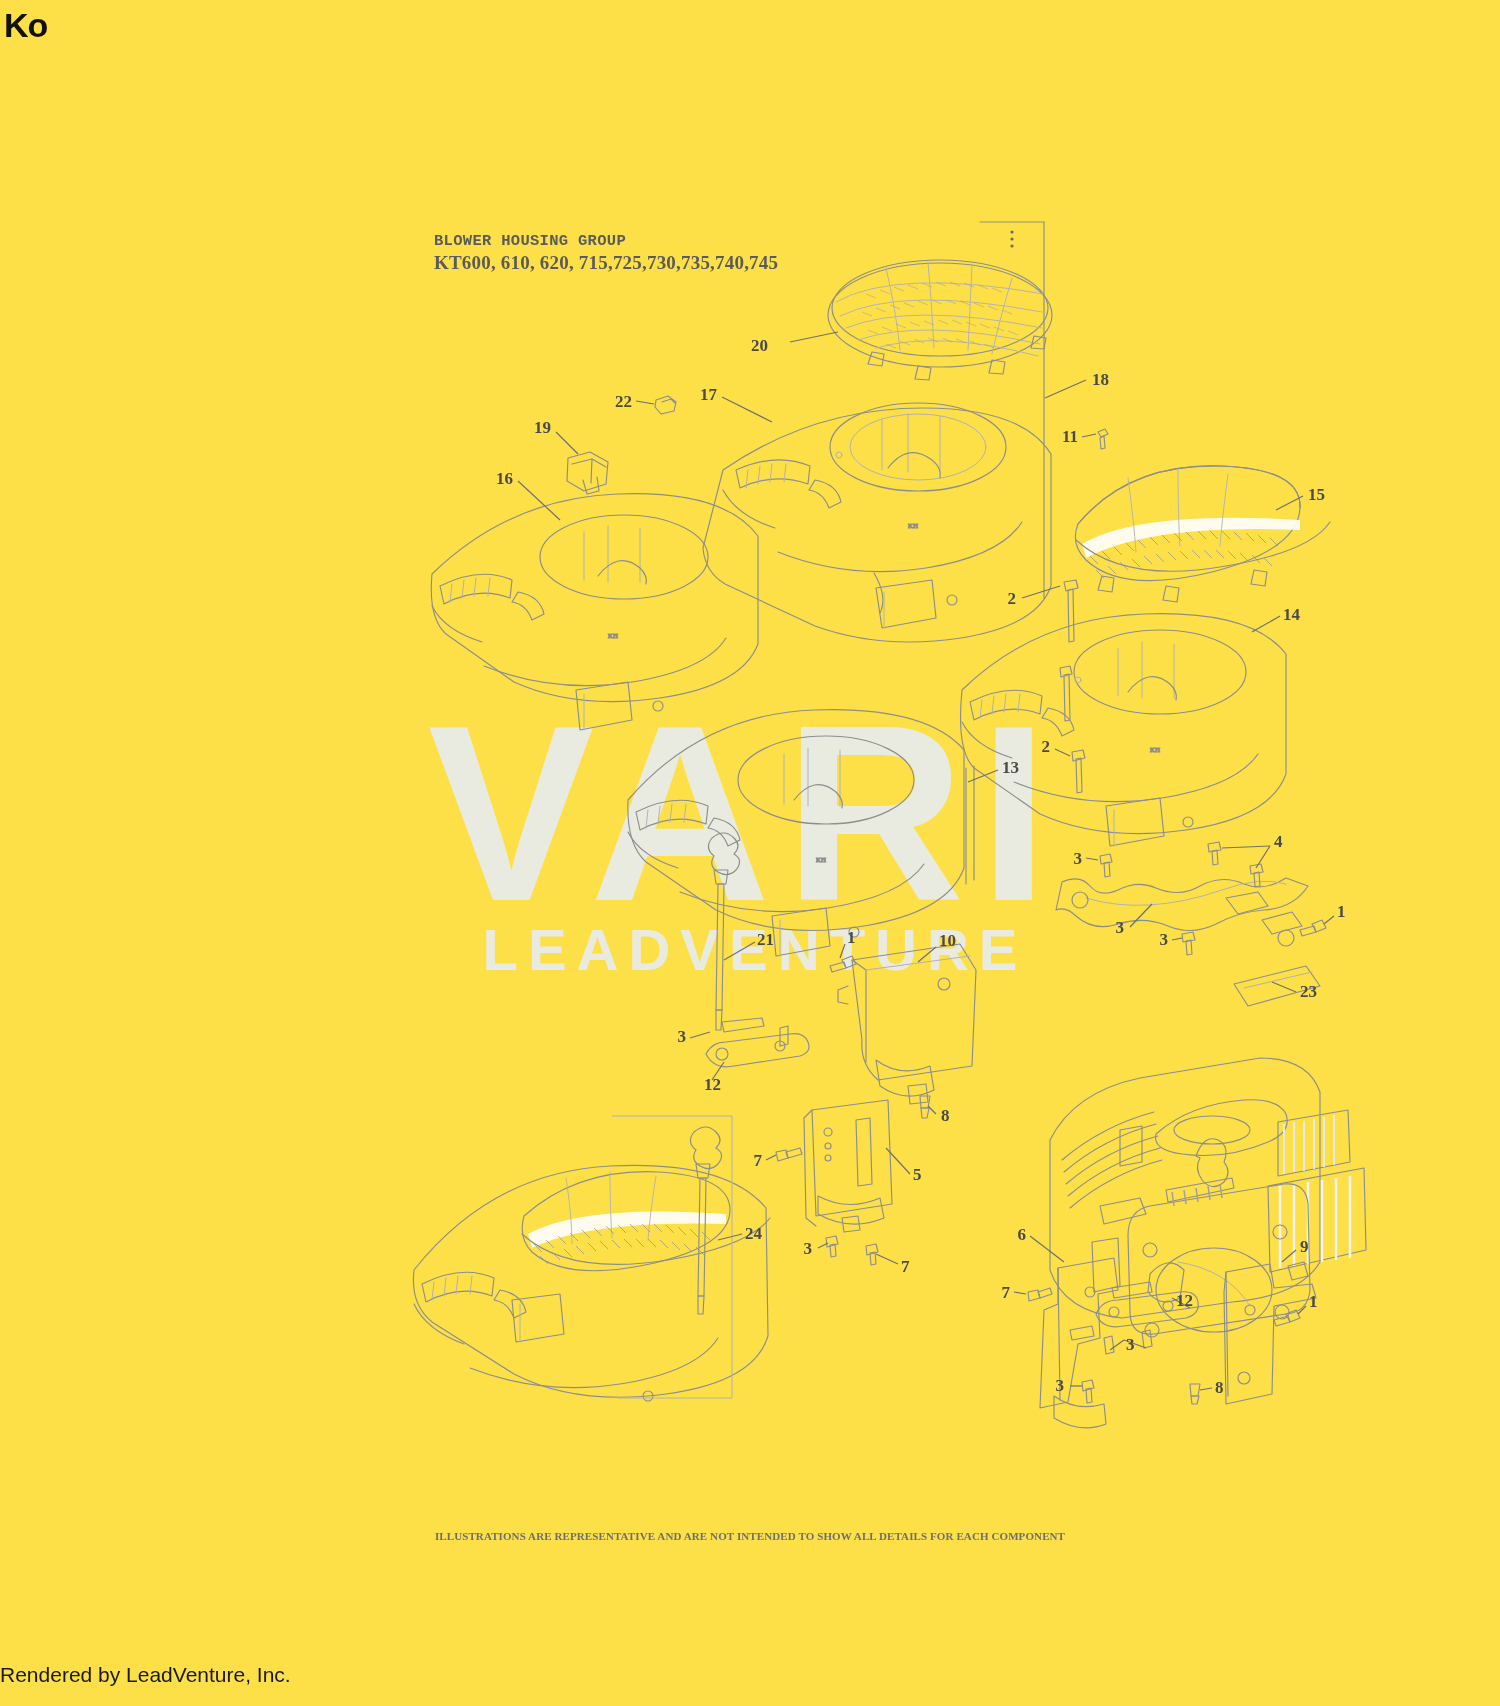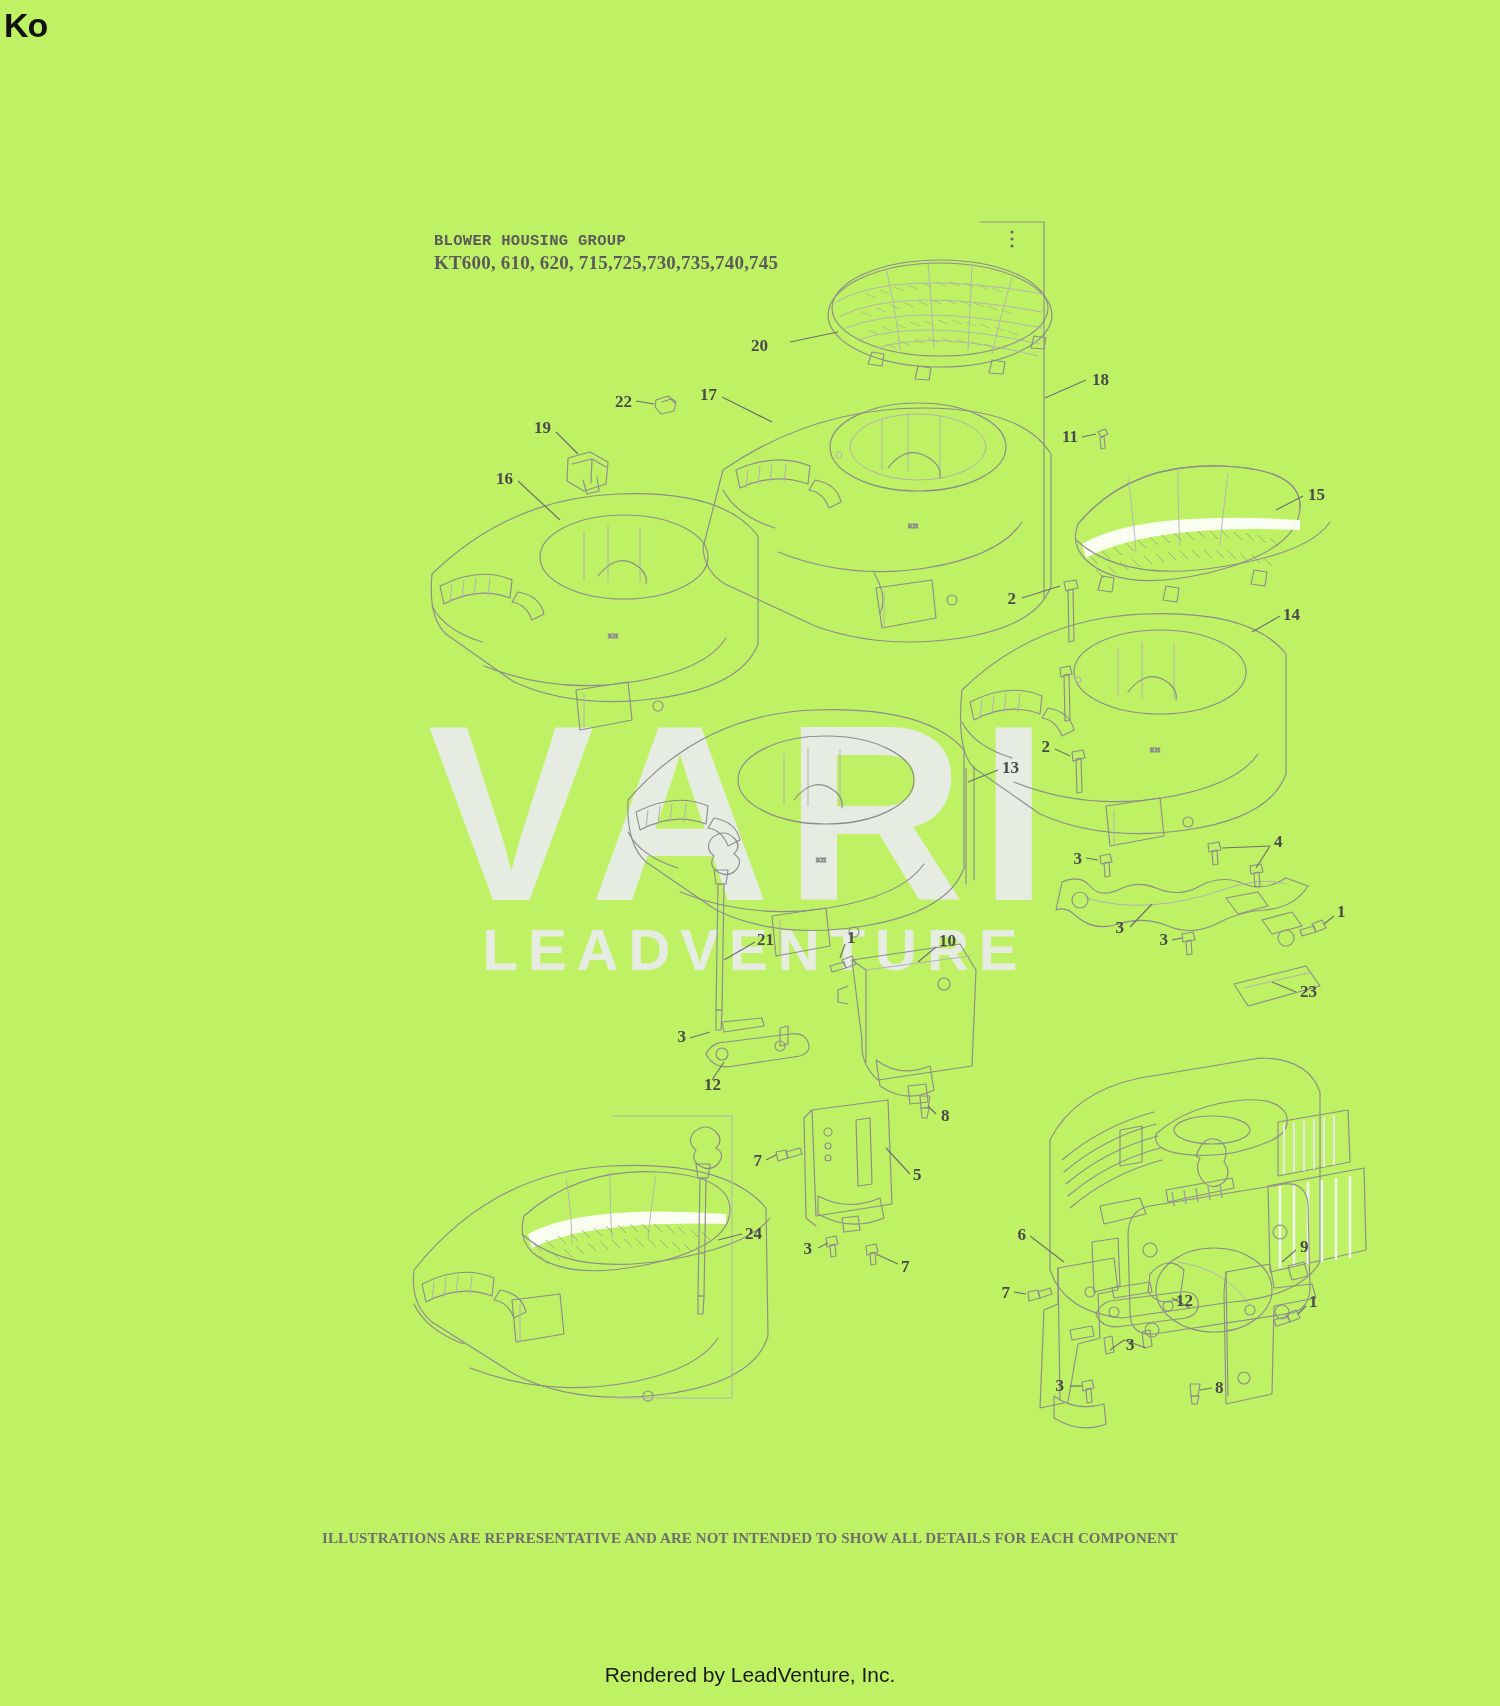--- a/index.html
+++ b/index.html
@@ -10,21 +10,21 @@
   body {
     width: 1500px;
     height: 1706px;
     font-family: "Liberation Serif", serif;
     position: relative;
     overflow: hidden;
   }
   #page {
     position: absolute;
     inset: 0;
-    background: #bef264;
+    background: #fde047;
   }
 
   
   #brand {
     position: absolute;
     left: 4px;
     top: 8px;
     font-family: "Liberation Sans", sans-serif;
     font-weight: bold;
     font-size: 34px;
@@ -60,33 +60,32 @@
 
   
   #disclaimer {
     position: absolute;
     left: 0;
     right: 0;
     top: 1530px;
     text-align: center;
     font-family: "Liberation Serif", serif;
     font-weight: bold;
-    font-size: 15px;
+    font-size: 11px;
     color: #6e6e6e;
     letter-spacing: 0.1px;
     white-space: nowrap;
   }
 
   
   #footer {
     position: absolute;
     left: 0;
     right: 0;
     top: 1663px;
-    text-align: center;
     font-family: "Liberation Sans", sans-serif;
     font-size: 21px;
     color: #1a1a1a;
   }
 
   
   #art {
     position: absolute;
     left: 0;
     top: 0;

